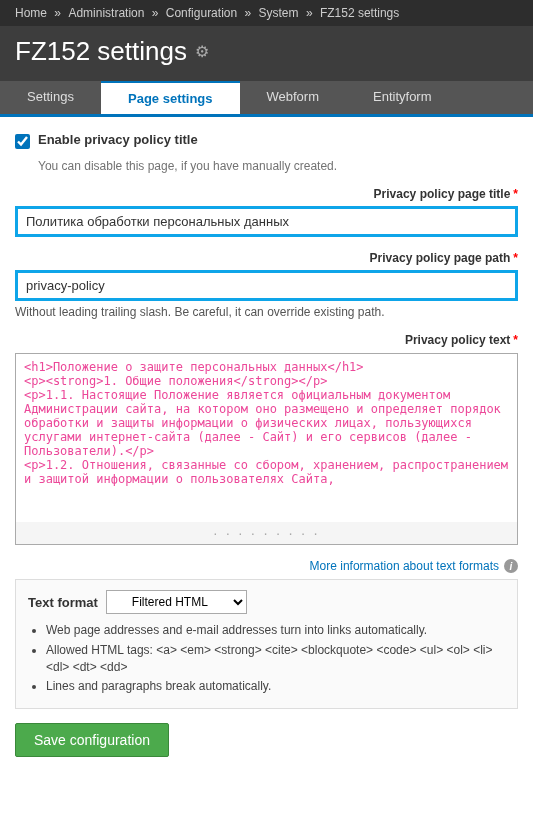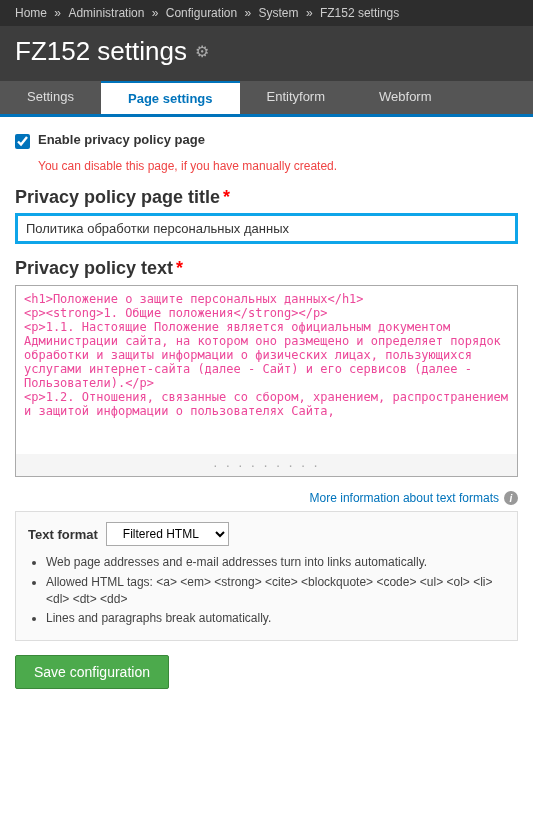--- a/index.html
+++ b/index.html
@@ -81,34 +81,35 @@
       width: 15px;
       height: 15px;
       accent-color: #0073bb;
     }
     .checkbox-label {
       font-size: 13px;
       font-weight: bold;
     }
     .checkbox-desc {
       font-size: 12px;
-      color: #ef4444;
+      color: #737373;
       margin-left: 23px;
       margin-top: 2px;
     }
 
     
     .field-group {
       margin-bottom: 14px;
     }
     .field-label {
-      font-size: 18px;
+      font-size: 12px;
       font-weight: bold;
       margin-bottom: 5px;
       display: block;
+      text-align: right;
     }
     .required-star {
       color: red;
       margin-left: 3px;
     }
     .field-input {
       width: 100%;
       padding: 5px 8px;
       border: 3px solid #0ea5e9;
       font-size: 13px;
@@ -190,21 +191,21 @@
       display: flex;
       align-items: center;
       gap: 8px;
       margin-bottom: 8px;
     }
     .format-label {
       font-size: 13px;
       font-weight: bold;
     }
     .format-select {
-      padding: 3px 12px;
+      padding: 3px 21px;
       font-size: 12px;
       border: 1px solid #aaa;
       background: #fff;
       cursor: pointer;
     }
     .format-hints {
       list-style: disc;
       padding-left: 18px;
     }
     .format-hints li {
@@ -246,44 +247,51 @@
 </div>
 
 <div class="page-title-bar">
   <h1>FZ152 settings</h1>
   <span class="gear-icon">⚙</span>
 </div>
 
 <div class="tabs-bar">
   <a class="tab">Settings</a>
   <a class="tab active">Page settings</a>
+  <a class="tab">Webform</a>
   <a class="tab">Entityform</a>
-  <a class="tab">Webform</a>
 </div>
 
 <div class="main-content">
 
   
   <div class="checkbox-row">
     <input type="checkbox" checked="" style="">
     <div>
-      <span class="checkbox-label">Enable privacy policy page</span>
+      <span class="checkbox-label">Enable privacy policy title</span>
     </div>
   </div>
   <div class="checkbox-desc">You can disable this page, if you have manually created.</div>
 
   
   <div class="field-group" style="margin-top:14px;">
     <label class="field-label">
       <span>Privacy policy page title</span><span class="required-star">*</span>
     </label>
     <input type="text" class="field-input" value="Политика обработки персональных данных" style="">
   </div>
 
   
+  <div class="field-group">
+    <label class="field-label">
+      <span>Privacy policy page path</span><span class="required-star">*</span>
+    </label>
+    <input type="text" class="field-input" value="privacy-policy" style="">
+    <div class="field-hint">Without leading trailing slash. Be careful, it can override existing path.</div>
+  </div>
 
   
   <div class="field-group">
     <div class="section-label-row">
       <label class="field-label">
         <span>Privacy policy text</span><span class="required-star">*</span>
       </label>
     </div>
     <div class="policy-textarea-wrapper">
       <textarea class="policy-textarea" style="">&lt;h1&gt;Положение о защите персональных данных&lt;/h1&gt;

